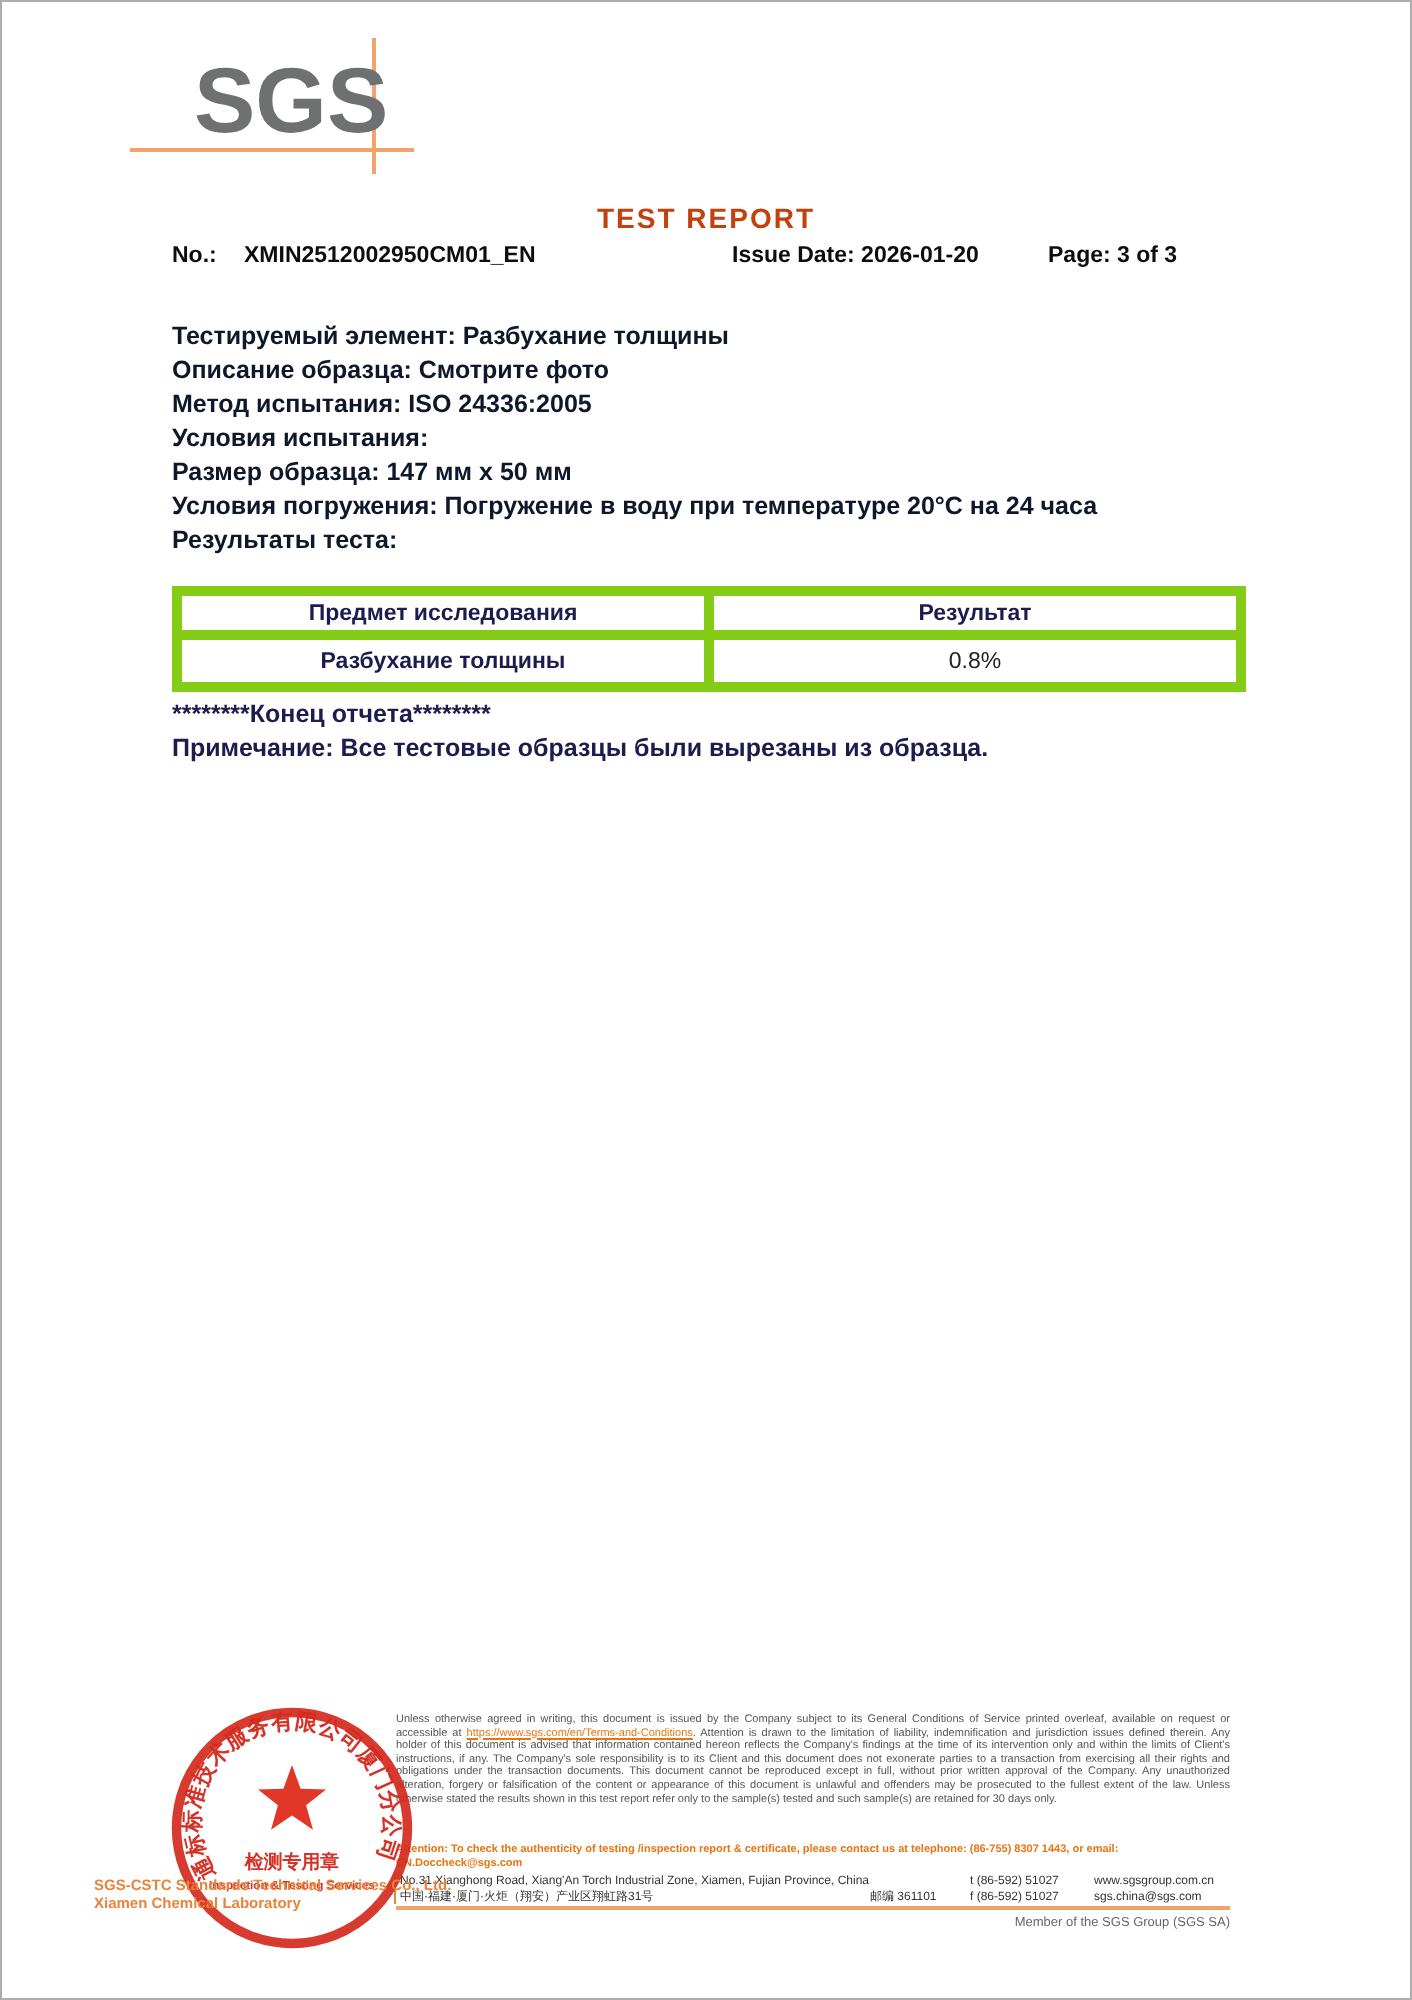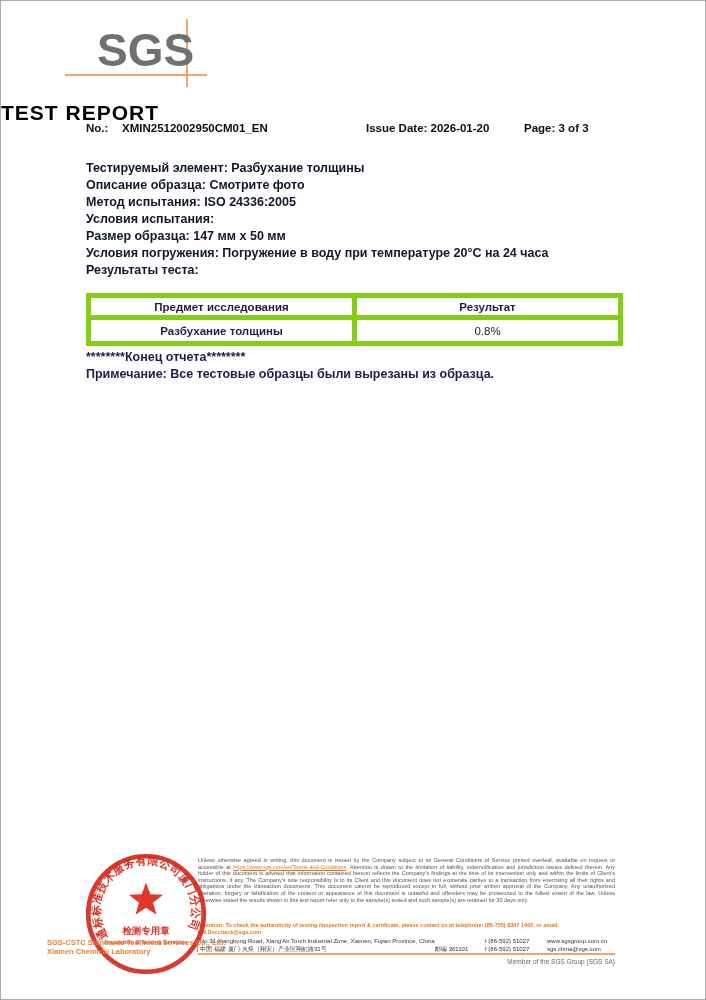--- a/index.html
+++ b/index.html
@@ -13,22 +13,22 @@
   .logo-wrap { position:absolute; left:92px; top:24px; width:120px; height:62px; }
   .logo-text {
     position:absolute; left:4px; top:0; font-size:46px; font-weight:bold;
     color:#6f7072; letter-spacing:0px; line-height:50px;
     font-family:"Liberation Sans", sans-serif;
   }
   .logo-vline { position:absolute; left:93px; top:-6px; width:2px; height:68px; background:#f2a36b; }
   .logo-hline { position:absolute; left:-28px; top:49px; width:142px; height:2px; background:#f2a36b; }
   
   .report-title {
-    position:absolute; left:0; top:100px; width:100%; text-align:left;
-    font-size:21px; font-weight:bold; letter-spacing:1px; color:#000000;
+    position:absolute; left:0; top:100px; width:100%; text-align:center;
+    font-size:14px; font-weight:bold; letter-spacing:1px; color:#c2410c;
   }
   .hdr-row { position:absolute; left:85px; top:121px; width:545px; height:16px; font-size:11.5px; font-weight:bold; color:#0d0d0d; }
   .hdr-no-label { position:absolute; left:0; top:0; }
   .hdr-no { position:absolute; left:36px; top:0; }
   .hdr-date { position:absolute; left:280px; top:0; }
   .hdr-page { position:absolute; left:438px; top:0; }
   
   .body-block { position:absolute; left:85px; top:159px; width:560px; }
   .body-line { font-size:12.5px; font-weight:600; color:#0f172a; line-height:17px; white-space:nowrap; }
   

